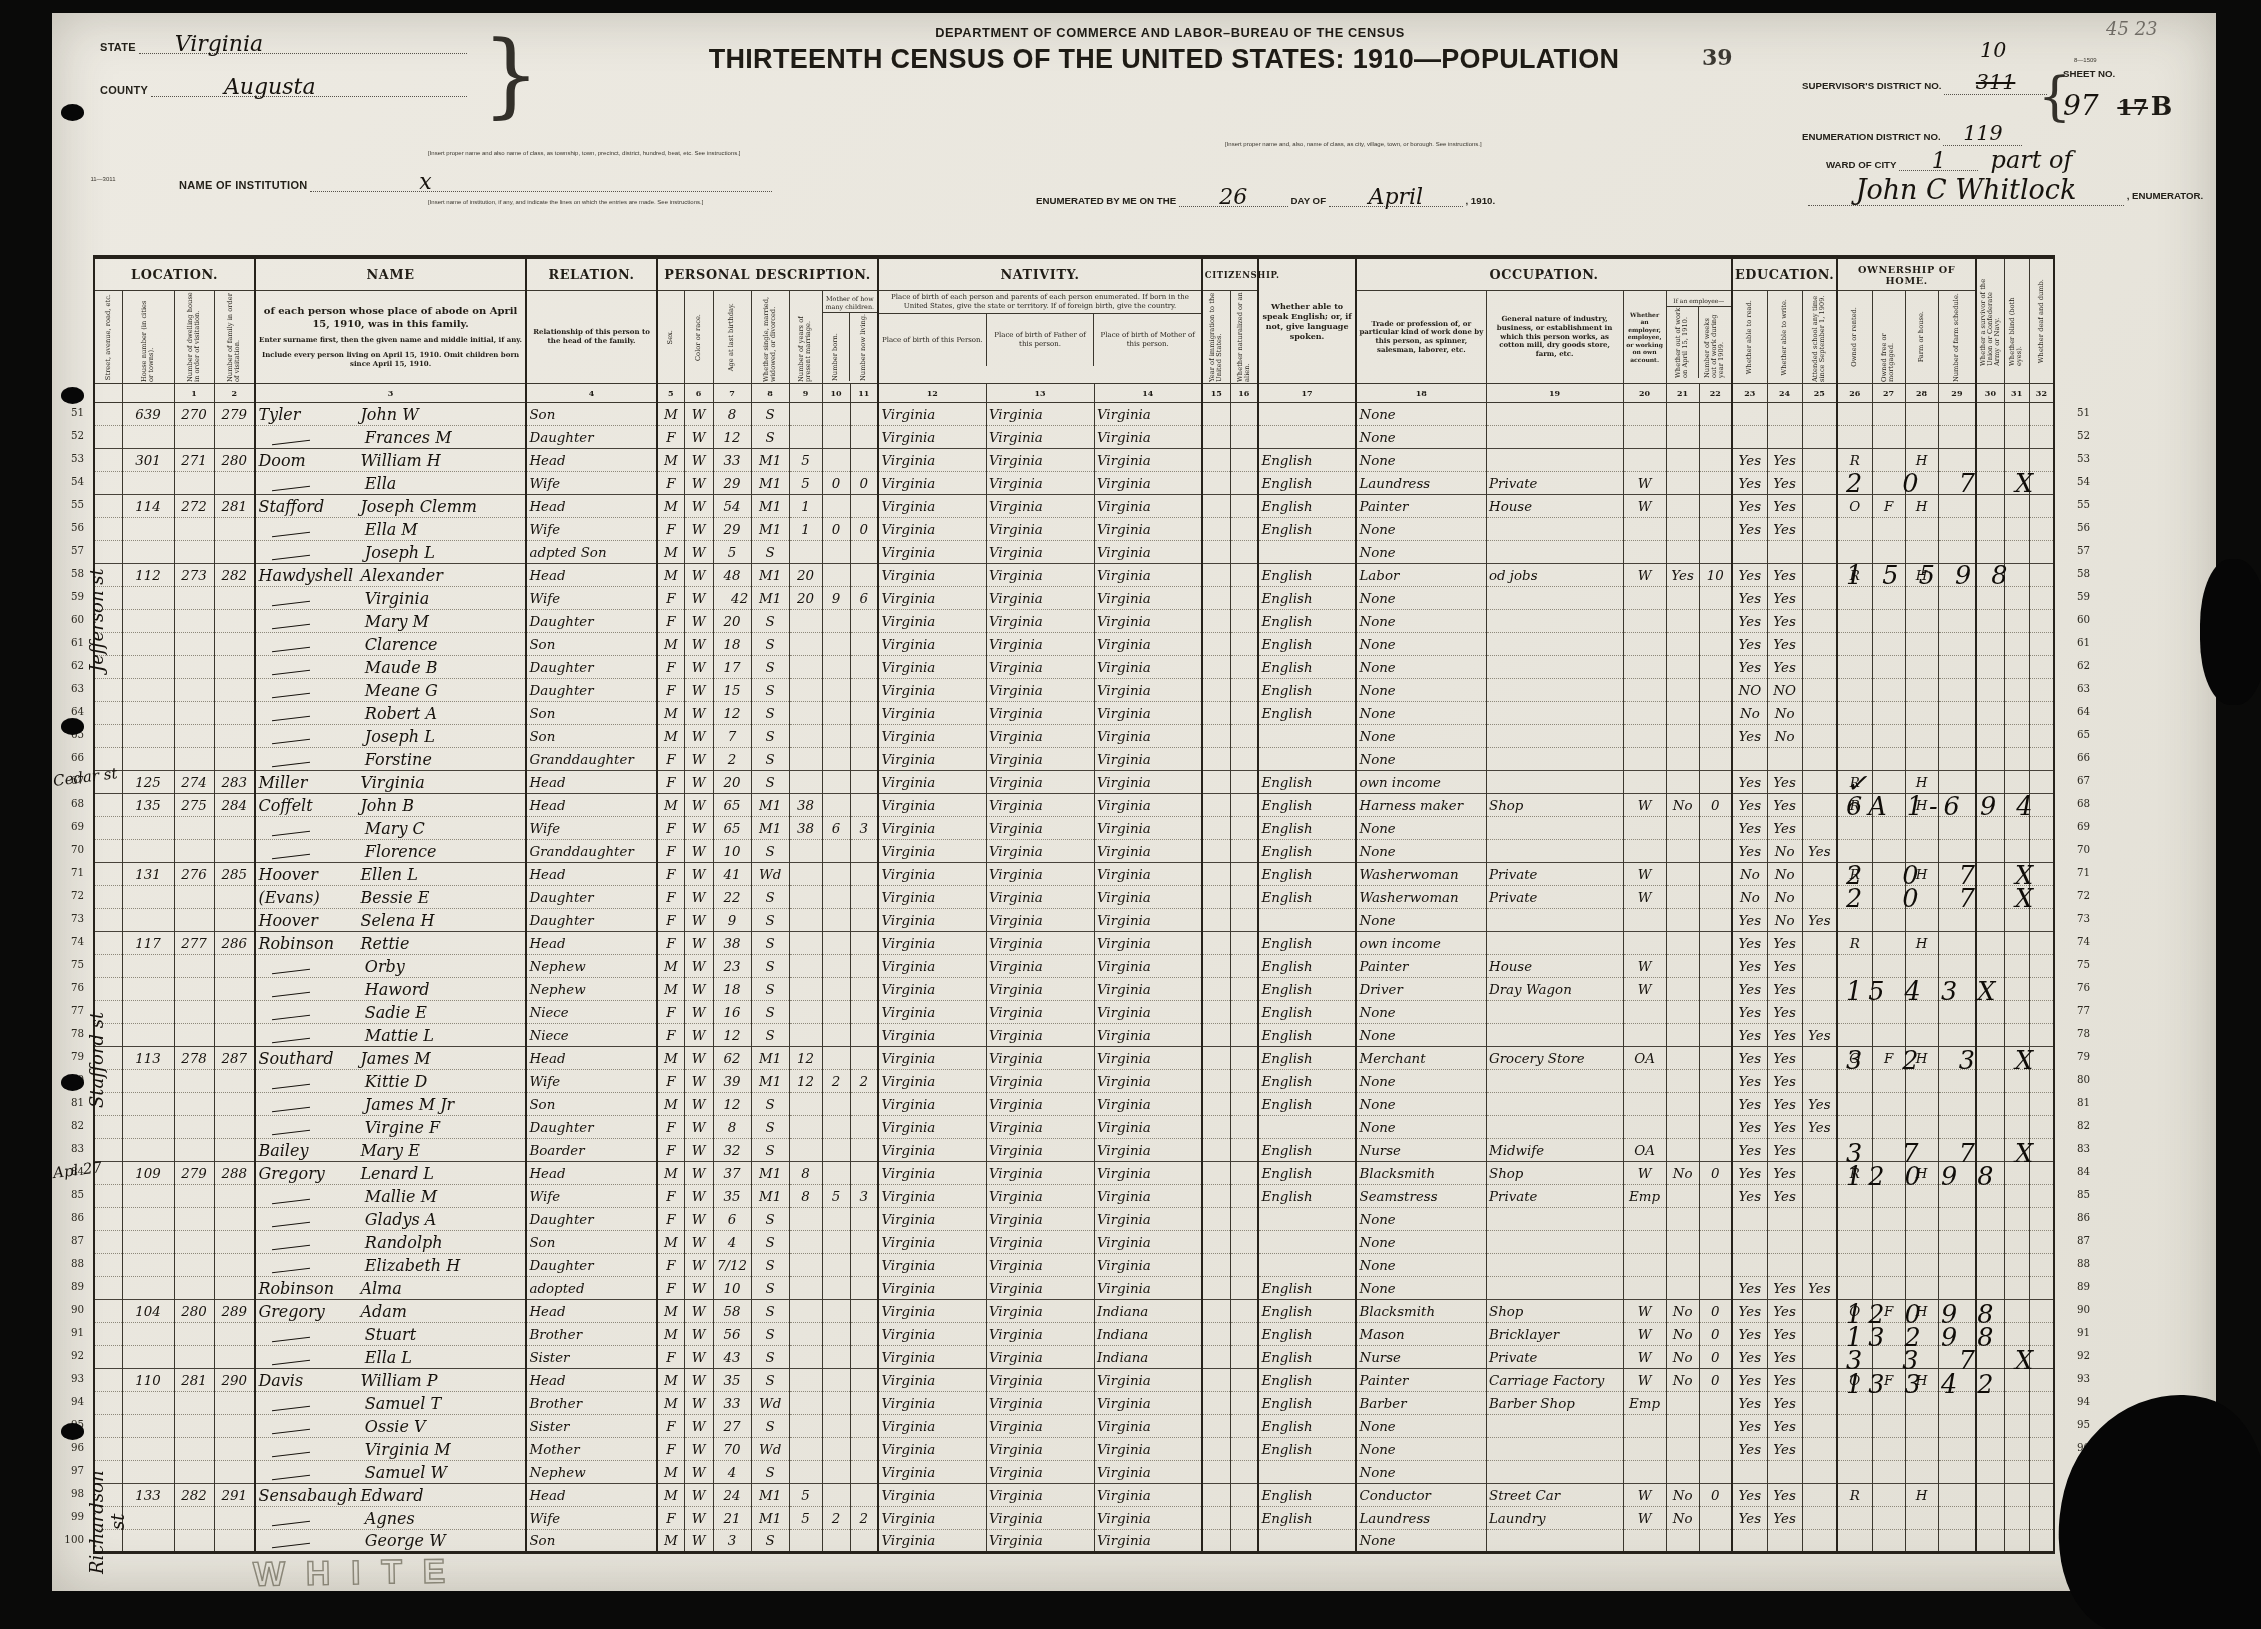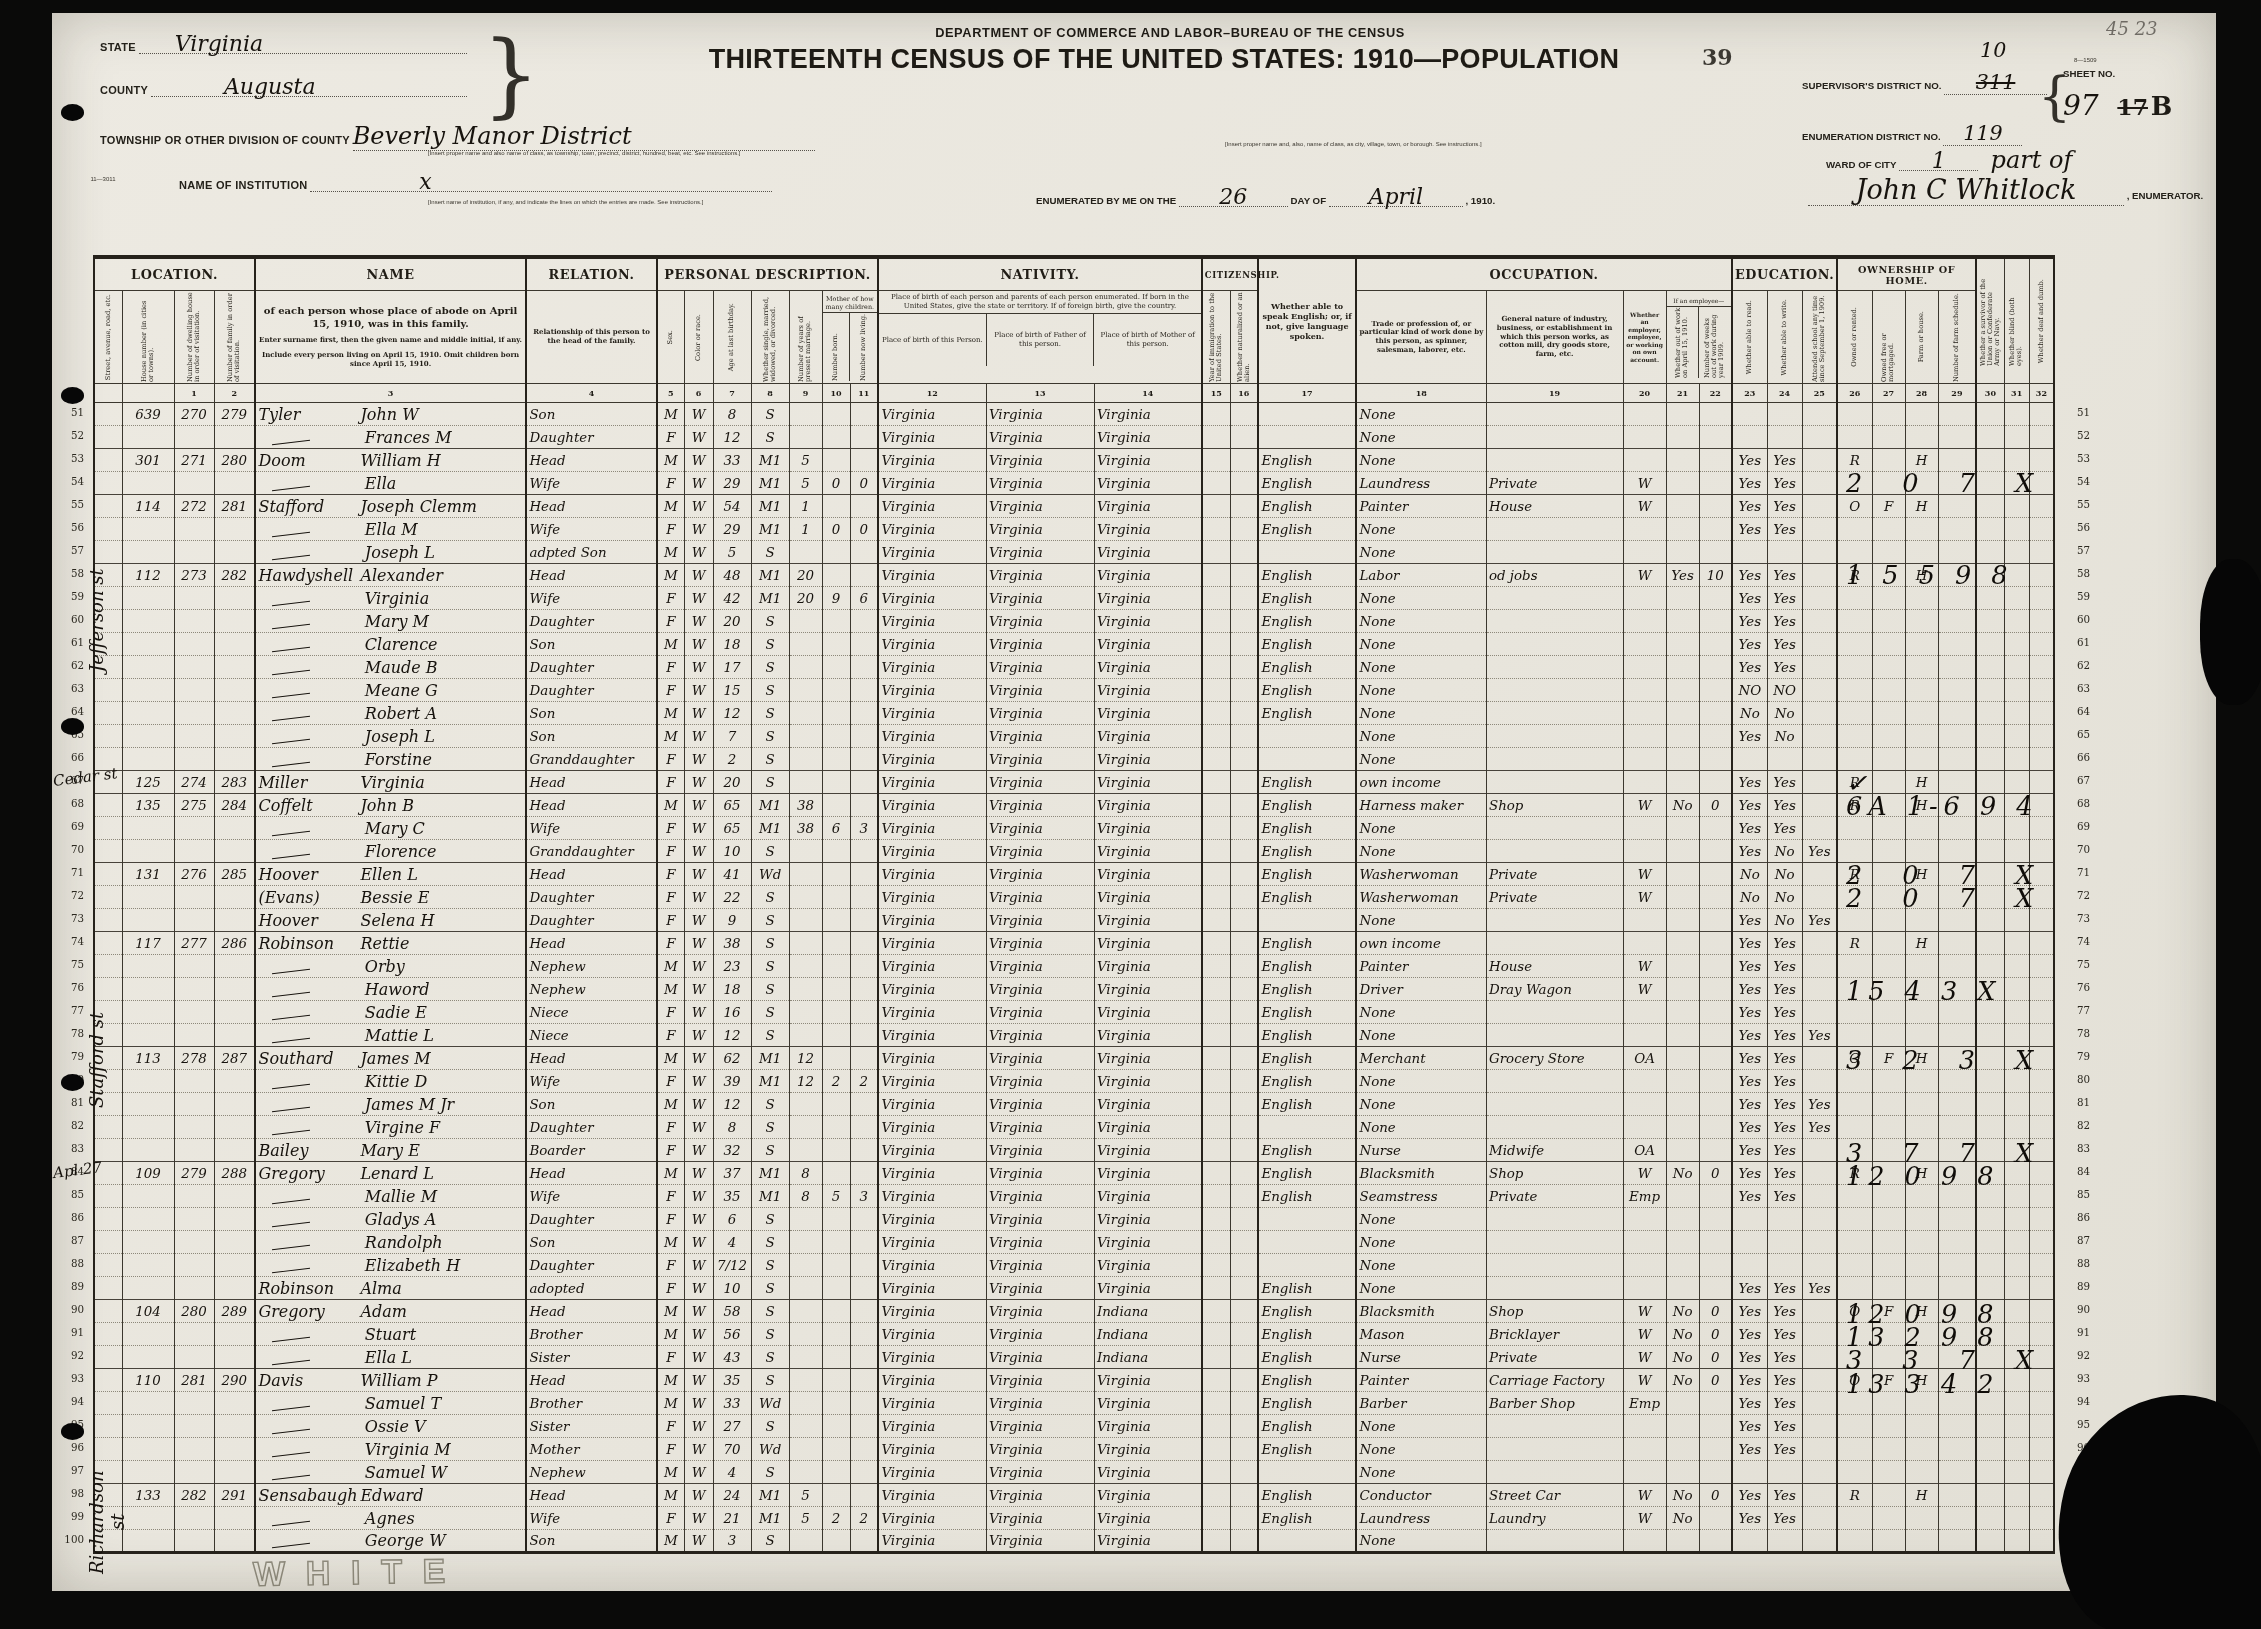--- a/index.html
+++ b/index.html
@@ -61,24 +61,20 @@
     <div id="hdr">
       <div class="hline" style="left:12px;top:18px;">
         <span class="lbl" style="text-transform:uppercase;">State</span>
         <span class="fill" style="width:328px;text-align:left;"><span class="hw hwv" style="margin-left:36px;">Virginia</span></span>
       </div>
       <div class="hline" style="left:12px;top:61px;">
         <span class="lbl" style="text-transform:uppercase;">County</span>
         <span class="fill" style="width:316px;text-align:left;"><span class="hw hwv" style="margin-left:73px;">Augusta</span></span>
       </div>
       <div class="brace" style="left:394px;top:4.9px;font-size:91px;font-weight:100;color:#33302a;">}</div>
-      <div class="hline" style="left:12px;top:105px;">
-        <span class="lbl" style="text-transform:uppercase;">Township or other division of county</span>
-        <span class="fill" style="width:462px;text-align:left;"><span class="hw" style="font-size:24px;">Beverly Manor District</span></span>
-      </div>
       <div class="hline tiny" style="left:340px;top:133px;">[Insert proper name and also name of class, as township, town, precinct, district, hundred, beat, etc.   See instructions.]</div>
       <div class="hline tiny" style="left:2.4px;top:159px;">11—3011</div>
       <div class="hline" style="left:91px;top:156px;">
         <span class="lbl" style="text-transform:uppercase;">Name of institution</span>
         <span class="fill" style="width:462px;text-align:left;"><span class="hw hwv" style="margin-left:109px;">x</span></span>
       </div>
       <div class="hline tiny" style="left:340px;top:182px;">[Insert name of institution, if any, and indicate the lines on which the entries are made.   See instructions.]</div>
 
       <div class="hline" style="left:608px;top:8.5px;width:948px;text-align:center;font-weight:bold;font-size:12.8px;letter-spacing:0.6px;">DEPARTMENT OF COMMERCE AND LABOR–BUREAU OF THE CENSUS</div>
       <div class="hline" style="left:541px;top:27px;width:1070px;text-align:center;font-weight:bold;font-size:27px;letter-spacing:0.3px;">THIRTEENTH CENSUS OF THE UNITED STATES: 1910—POPULATION</div>
@@ -611,21 +607,21 @@
           </tr>
           <tr>
             <td class="hwc"></td>
             <td class="hwc" style="text-align: center;"></td>
             <td class="hwc" style="text-align: center;"></td>
             <td class="hb hwc" style="text-align: center;"></td>
             <td class="hb namec"><span class="dit"></span><span style="margin-left: 55px;">Virginia</span></td>
             <td class="hb hwc relc">Wife</td>
             <td class="hwc" style="text-align: center;">F</td>
             <td class="hwc" style="text-align: center;">W</td>
-            <td class="hwc" style="text-align: center; margin-top: 48px;">42</td>
+            <td class="hwc" style="text-align: right; margin-top: 48px;">42</td>
             <td class="hwc" style="text-align: center;">M1</td>
             <td class="hwc" style="text-align: center;">20</td>
             <td class="hwc" style="text-align: center;">9</td>
             <td class="hb hwc" style="text-align: center;">6</td>
             <td class="hwc pobc">Virginia</td>
             <td class="hwc pobc">Virginia</td>
             <td class="hb hwc pobc">Virginia</td>
             <td class="hwc"></td>
             <td class="hb hwc"></td>
             <td class="hb hwc">English</td>

